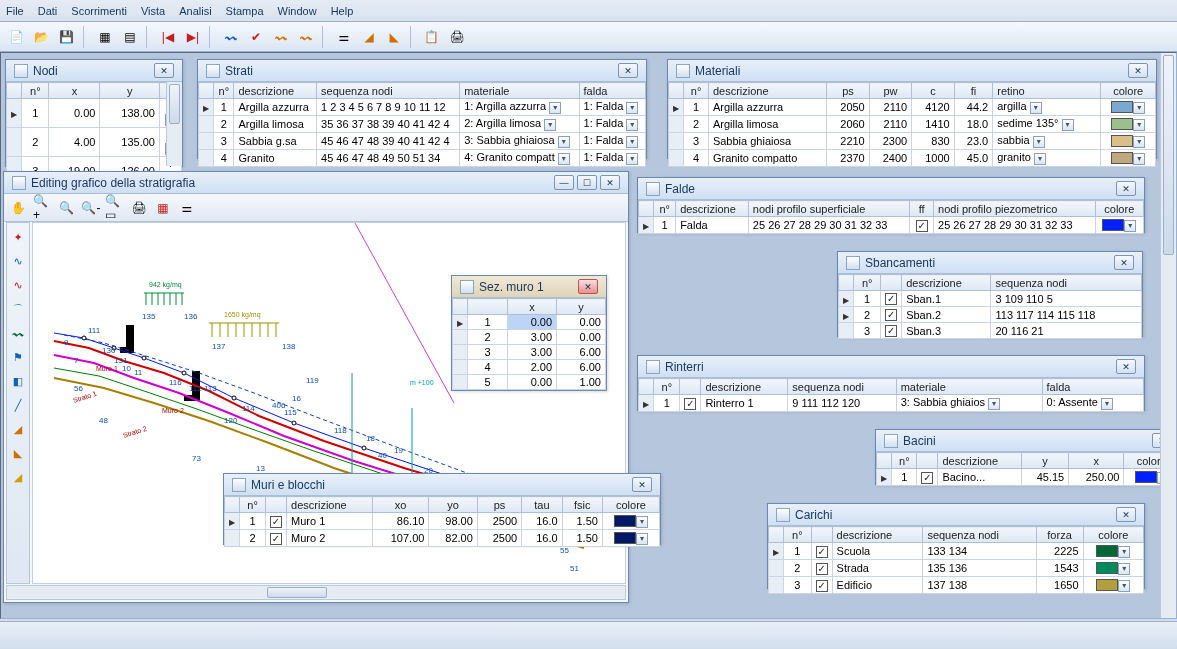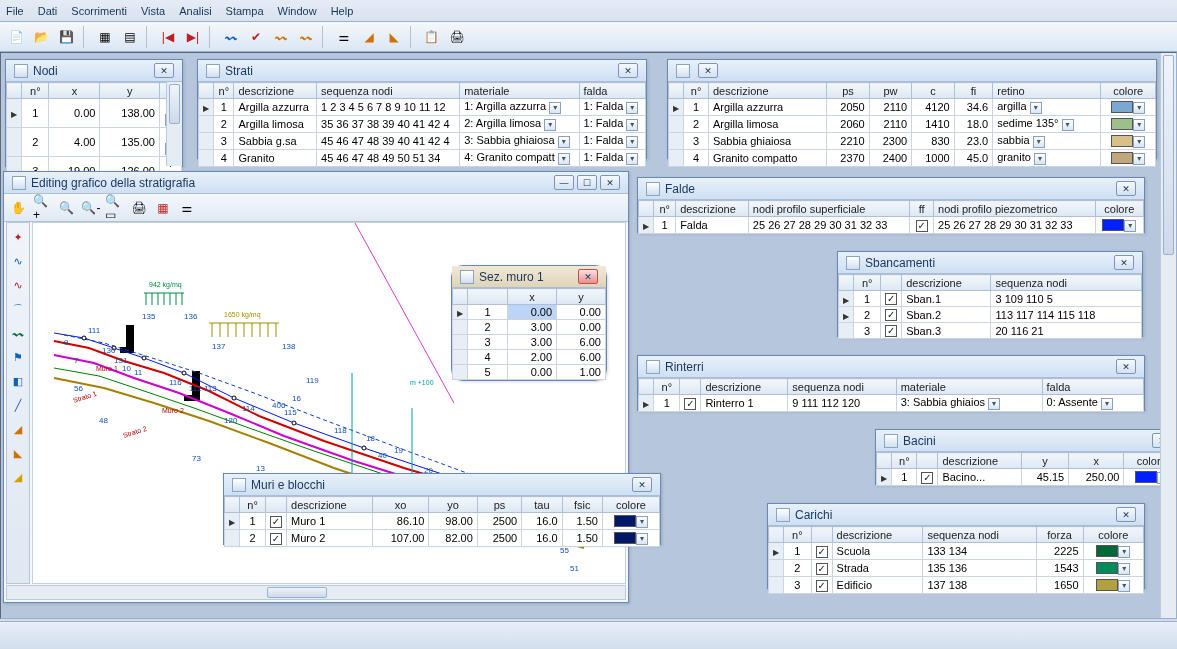--- a/index.html
+++ b/index.html
@@ -319,20 +319,21 @@
             <td class="l"><span>4: Granito compatt</span> <span class="dd">▾</span></td>
             <td class="l"><span>1: Falda</span> <span class="dd">▾</span></td>
           </tr>
     </tbody>
       </table>
   </div>
 
   <div class="win" style="left:666px; top:6px; width:490px; height:100px;">
     <div class="win-title">
         <span class="tico"></span>
+        <span class="ttext">Materiali</span>
         <span class="wbtn">✕</span>
       </div>
     <table class="grid">
       <tbody>
           <tr>
             <th class="rowptr"></th>
             <th>n°</th>
             <th style="text-align:left">descrizione</th>
             <th>ps</th>
             <th>pw</th>
@@ -341,21 +342,21 @@
             <th style="text-align:left">retino</th>
             <th>colore</th>
           </tr>
       <tr>
             <td class="rowptr active"></td>
             <td class="c">1</td>
             <td class="l">Argilla azzurra</td>
             <td>2050</td>
             <td>2110</td>
             <td>4120</td>
-            <td>34.6</td>
+            <td>44.2</td>
             <td class="l"><span>argilla</span> <span class="dd">▾</span></td>
             <td class="c"><span class="colorbox" style="background:#7aa8d0"></span><span class="dd">▾</span></td>
           </tr>
       <tr>
             <td class="rowptr"></td>
             <td class="c">2</td>
             <td class="l">Argilla limosa</td>
             <td>2060</td>
             <td>2110</td>
             <td>1410</td>
@@ -748,21 +749,21 @@
             <td>82.00</td>
             <td>2500</td>
             <td>16.0</td>
             <td>1.50</td>
             <td class="c"><span class="colorbox" style="background:#001866"></span><span class="dd">▾</span></td>
           </tr>
     </tbody>
       </table>
   </div>
 
-  <div class="win" style="left:450px; top:212px; width:156px; height:116px;border-radius:12px;">
+  <div class="win" style="left:450px; top:222px; width:156px; height:116px;">
     <div class="win-title" style="background:linear-gradient(#f0e8d8,#e0d4b8)">
         <span class="tico"></span>
         <span class="ttext">Sez. muro 1</span>
         <span class="wbtn" style="background:linear-gradient(#f8e0e0,#e89090);border-color:#c05050">✕</span>
       </div>
     <table class="grid">
       <tbody>
           <tr>
             <th class="rowptr"></th>
             <th style="width:40px"></th>

